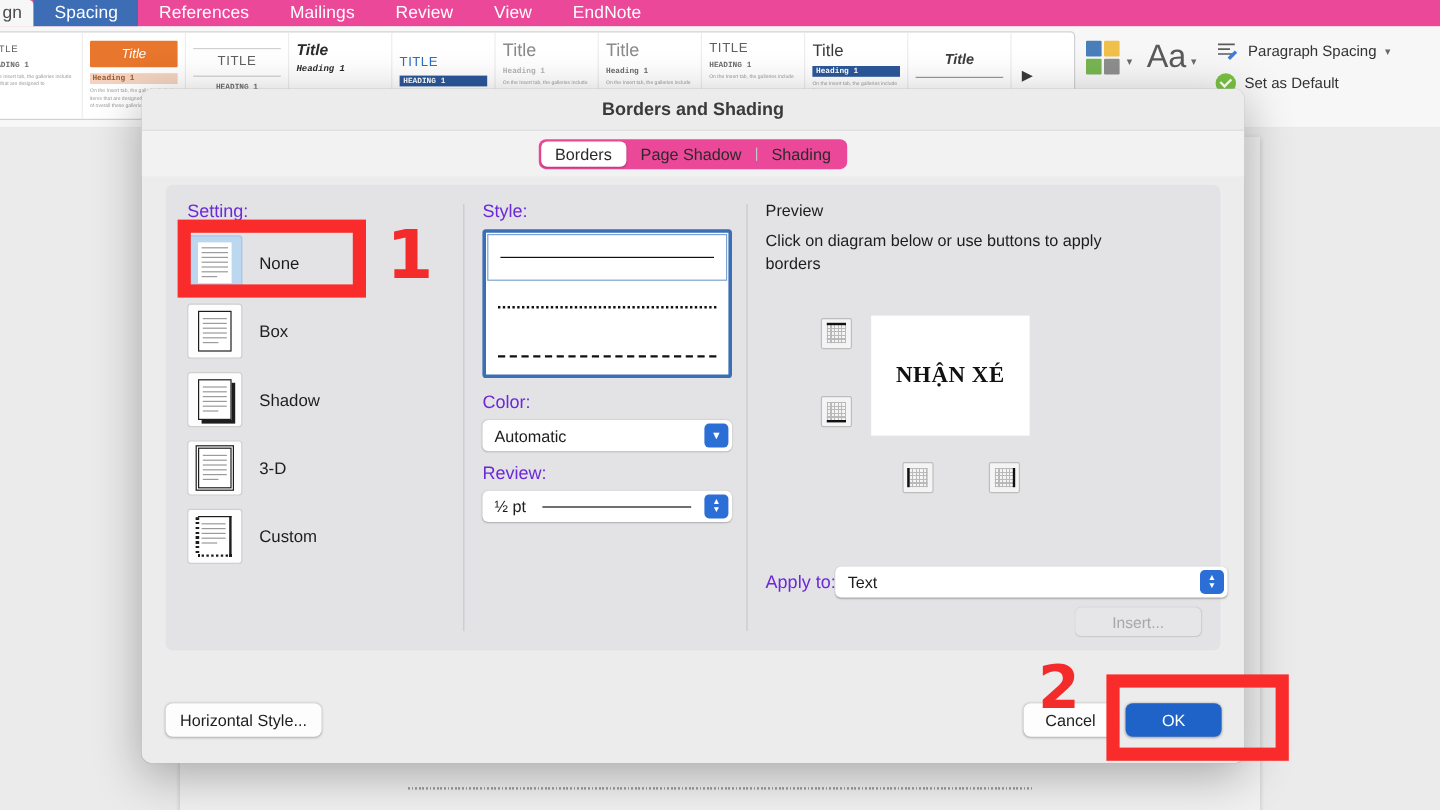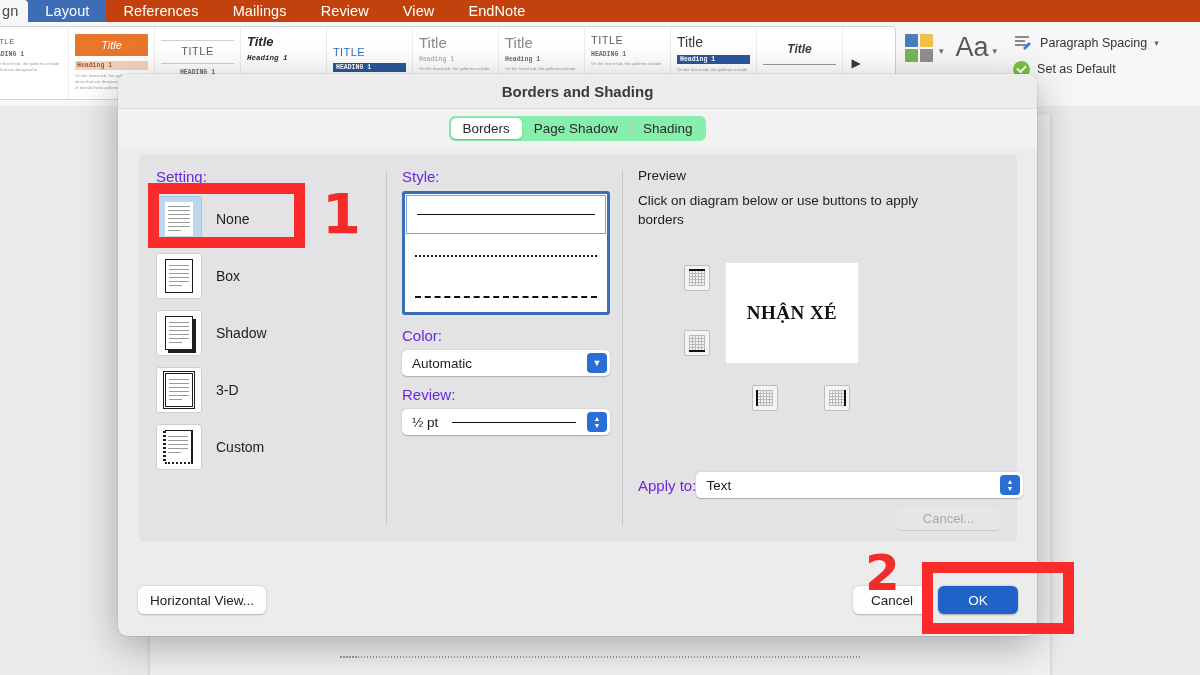--- a/index.html
+++ b/index.html
@@ -21,21 +21,21 @@
     position: absolute;
     inset: 0;
     background: #ebebeb;
   }
 
   
   .ribbon-tabs {
     position: absolute;
     top: 0; left: 0; right: 0;
     height: 22px;
-    background: #c2410c;
+    background: #ec4899;
     display: flex;
     align-items: center;
     font-size: 14.5px;
     color: #ffffff;
   }
   .tab-item {
     padding: 0 17px;
     line-height: 22px;
     white-space: nowrap;
     letter-spacing: 0.1px;
@@ -226,21 +226,21 @@
   .dlg-tabs-row {
     height: 38px;
     display: flex;
     align-items: center;
     justify-content: center;
     background: #f2f2f3;
     border-top: 1px solid #dcdcdc;
   }
   .segmented {
     display: flex;
-    background: #86efac;
+    background: #ec4899;
     border-radius: 6px;
     padding: 2px;
     height: 25px;
     box-sizing: border-box;
     align-items: stretch;
     text-align: right;
   }
   .seg-btn {
     padding: 0 12px;
     display: flex; align-items: center;
@@ -525,21 +525,21 @@
   .anno-num-1 { left: 322px; top: 186px; font-size: 56px; line-height: 56px; }
   .anno-num-2 { left: 865px; top: 548px; font-size: 50px; line-height: 50px; }
 </style>
 </head>
 <body>
 
 <div class="app">
 
   <div class="ribbon-tabs">
     <div class="tab-item cut">gn</div>
-    <div class="tab-item active-word">Layout</div>
+    <div class="tab-item active-word">Spacing</div>
     <div class="tab-item">References</div>
     <div class="tab-item">Mailings</div>
     <div class="tab-item">Review</div>
     <div class="tab-item">View</div>
     <div class="tab-item">EndNote</div>
   </div>
 
   <div class="ribbon-body">
 
     <div class="gallery">
@@ -797,25 +797,25 @@
       <span class="field-label">Apply to:</span>
       <span class="select-ctl applyto-select">
         <span>Text</span>
         <span class="stepper-arrow">
           <span>▲</span>
             <span>▼</span>
         </span>
       </span>
     </div>
 
-    <div class="options-btn">Cancel...</div>
+    <div class="options-btn">Insert...</div>
   </div>
 
   <div class="dlg-footer">
-    <div class="btn btn-light btn-hline">Horizontal View...</div>
+    <div class="btn btn-light btn-hline">Horizontal Style...</div>
     <div class="btn btn-light btn-cancel">Cancel</div>
     <div class="btn btn-primary btn-ok">OK</div>
   </div>
 </div>
 
 <div class="anno-rect anno-1"></div>
 <div class="anno-num anno-num-1">1</div>
 <div class="anno-rect anno-2"></div>
 <div class="anno-num anno-num-2">2</div>
 

